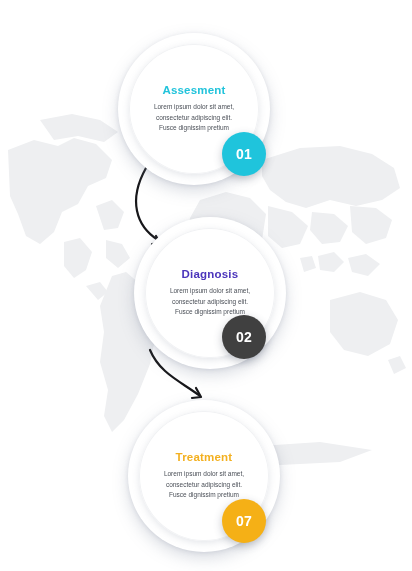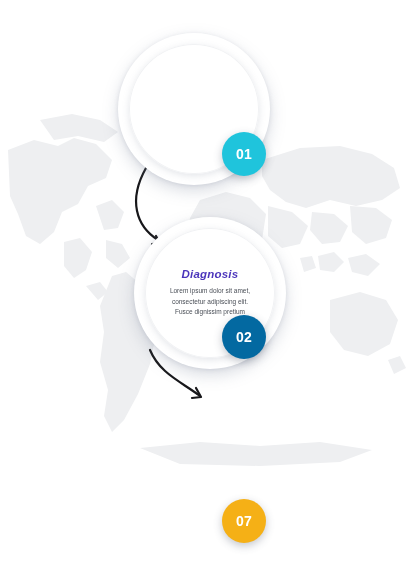--- a/index.html
+++ b/index.html
@@ -154,28 +154,40 @@
   <svg id="connectors" viewBox="0 0 412 571" aria-hidden="true">
     <path d="M146 168 C128 200 136 226 158 240" fill="none" stroke="#17171a" stroke-width="2.2" stroke-linecap="round"></path>
     <path d="M156 236 L160 243 L152 244" fill="none" stroke="#17171a" stroke-width="2.2" stroke-linecap="round" stroke-linejoin="round"></path>
     <path d="M150 350 C160 374 182 382 200 396" fill="none" stroke="#17171a" stroke-width="2.2" stroke-linecap="round"></path>
     <path d="M196 388 L201 397 L192 398" fill="none" stroke="#17171a" stroke-width="2.2" stroke-linecap="round" stroke-linejoin="round"></path>
   </svg>
 
   <div class="step" id="step-1">
     <div class="ring-outer"></div>
     <div class="ring-inner"></div>
+    <div class="content">
+      <div class="step-title" style="color:#21c3db;">Assesment</div>
+      <div class="step-desc">Lorem ipsum dolor sit amet, consectetur adipiscing elit. Fusce dignissim pretium</div>
+    </div>
   </div>
   <div class="badge" id="badge-1" style="background:#1fc4dc;">01</div>
 
   <div class="step" id="step-2">
     <div class="ring-outer"></div>
     <div class="ring-inner"></div>
     <div class="content">
-      <div class="step-title" style="color:#4b35bb;font-style:italic;">Diagnosis</div>
+      <div class="step-title" style="color:#4b35bb;">Diagnosis</div>
       <div class="step-desc">Lorem ipsum dolor sit amet, consectetur adipiscing elit. Fusce dignissim pretium</div>
     </div>
   </div>
-  <div class="badge" id="badge-2" style="background:#0369a1;">02</div>
+  <div class="badge" id="badge-2" style="background:#404040;">02</div>
 
+  <div class="step" id="step-3">
+    <div class="ring-outer"></div>
+    <div class="ring-inner"></div>
+    <div class="content">
+      <div class="step-title" style="color:#f3b020;">Treatment</div>
+      <div class="step-desc">Lorem ipsum dolor sit amet, consectetur adipiscing elit. Fusce dignissim pretium</div>
+    </div>
+  </div>
   <div class="badge" id="badge-3" style="background:#f5b016;">07</div>
 
 </div>
 
 </body></html>

